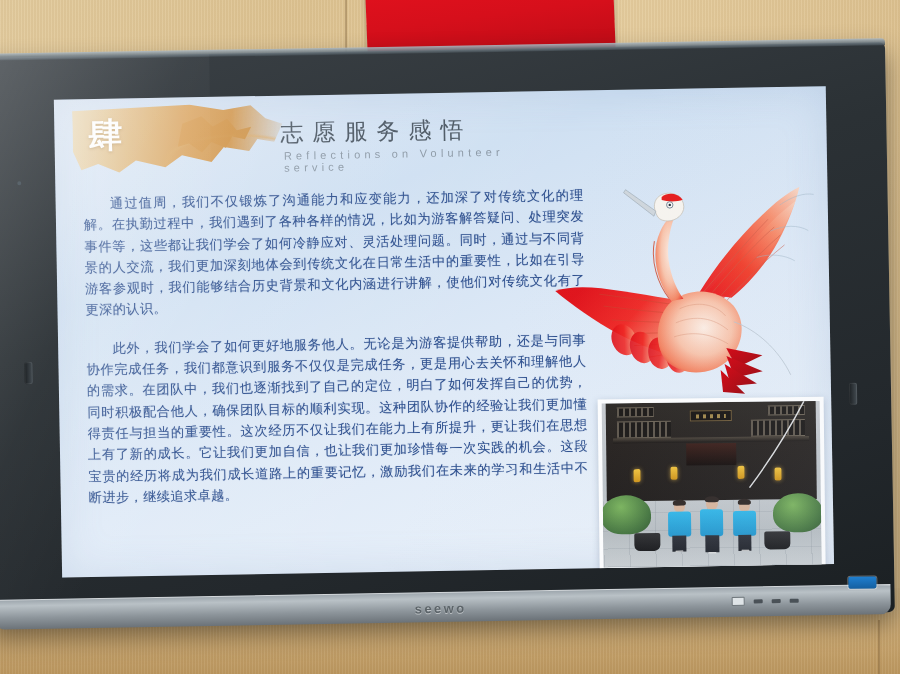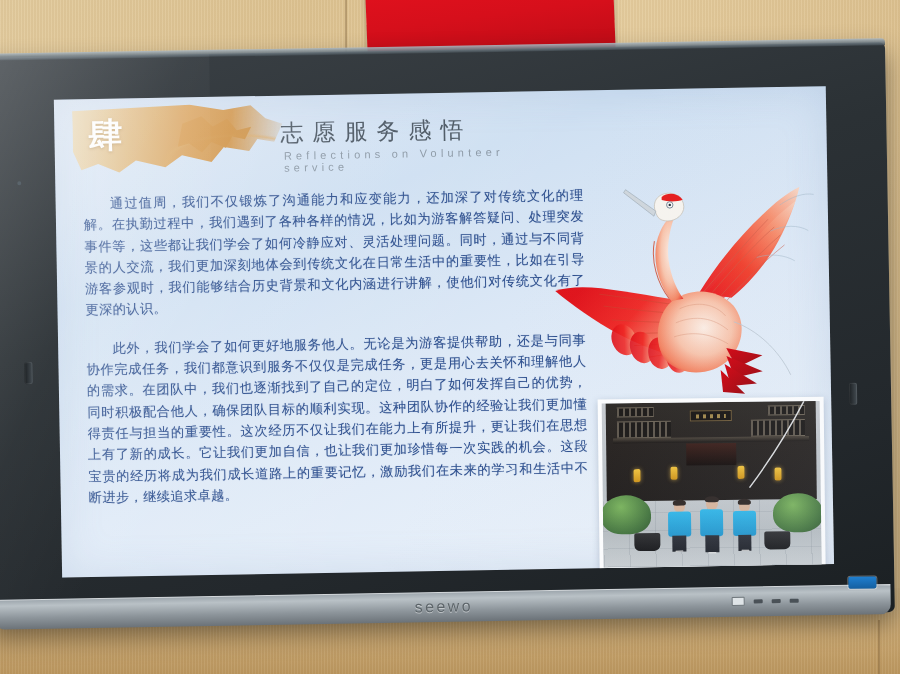--- a/index.html
+++ b/index.html
@@ -99,22 +99,22 @@
 
   
   .panel-bottom-bar {
     position: absolute; left: 6px; right: 4px; bottom: -2px; height: 30px;
     background: linear-gradient(180deg,#9aa3aa 0%,#b9c1c6 22%,#8d959b 62%,#6b7278 100%);
     border-radius: 0 0 10px 10px;
     box-shadow: inset 0 1px 0 rgba(255,255,255,.55);
   }
   .brand {
     position: absolute; left: 420px; bottom: 6px;
-    font-size: 16px; letter-spacing: 2.4px;
-    color: #5c6469; font-weight: 400;
+    font-size: 13px; letter-spacing: 2.4px;
+    color: #5c6469; font-weight: 700;
     text-shadow: 0 1px 0 rgba(255,255,255,.45);
   }
   .bezel-ports {
     position: absolute; right: 92px; bottom: 11px;
     display: flex; align-items: center; gap: 9px;
   }
   .port-usb { width: 13px; height: 9px; background:#dfe4e7; border:1px solid #6f777c; border-radius:1px; }
   .port-dot { width: 9px; height: 4px; background:#4a5157; border-radius:1px; }
   .blue-label {
     position: absolute; right: 18px; bottom: 24px;

